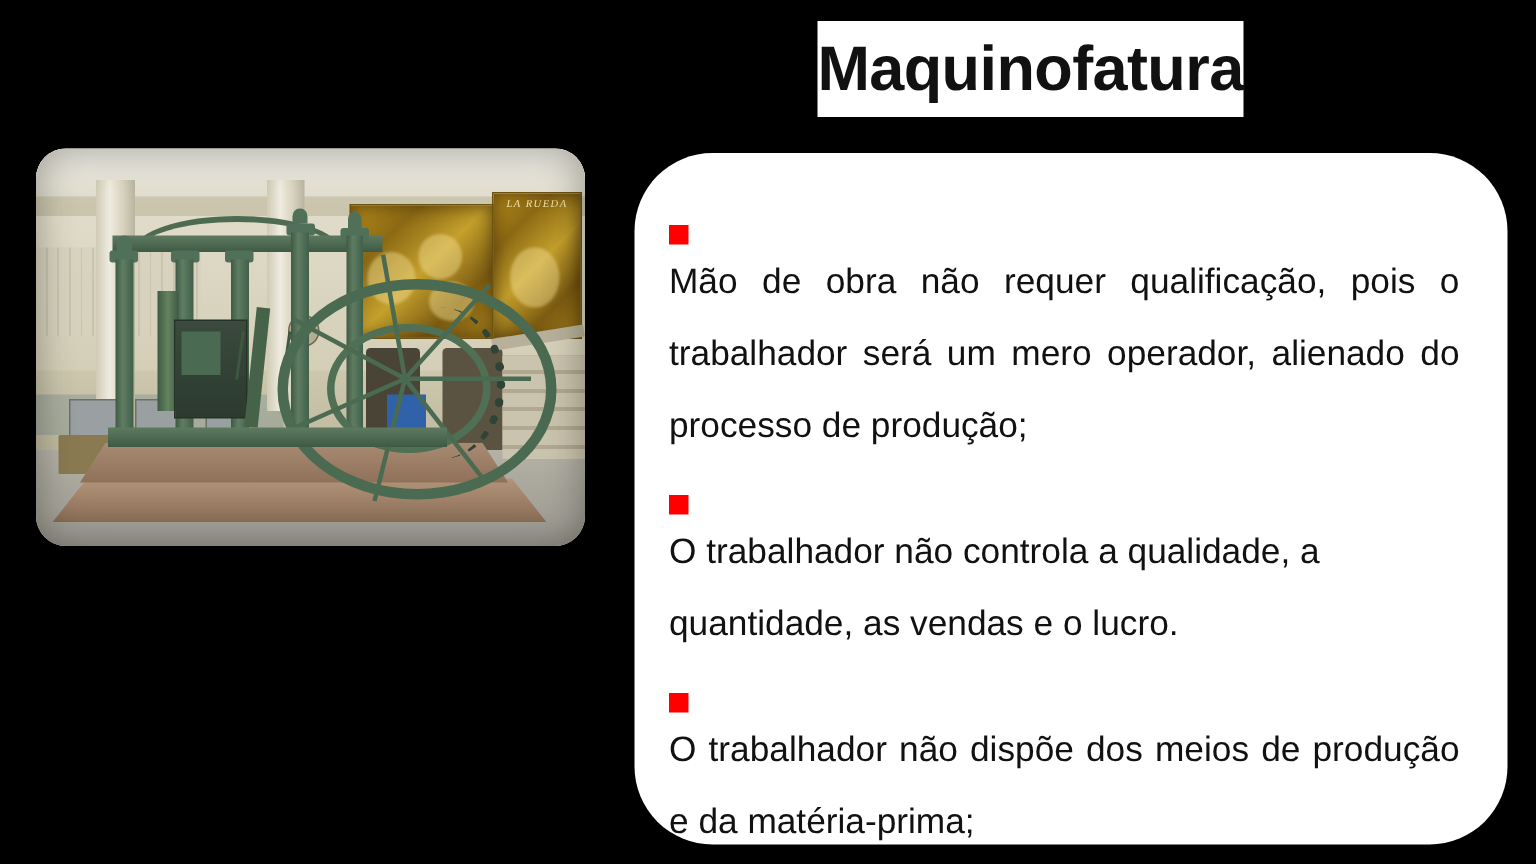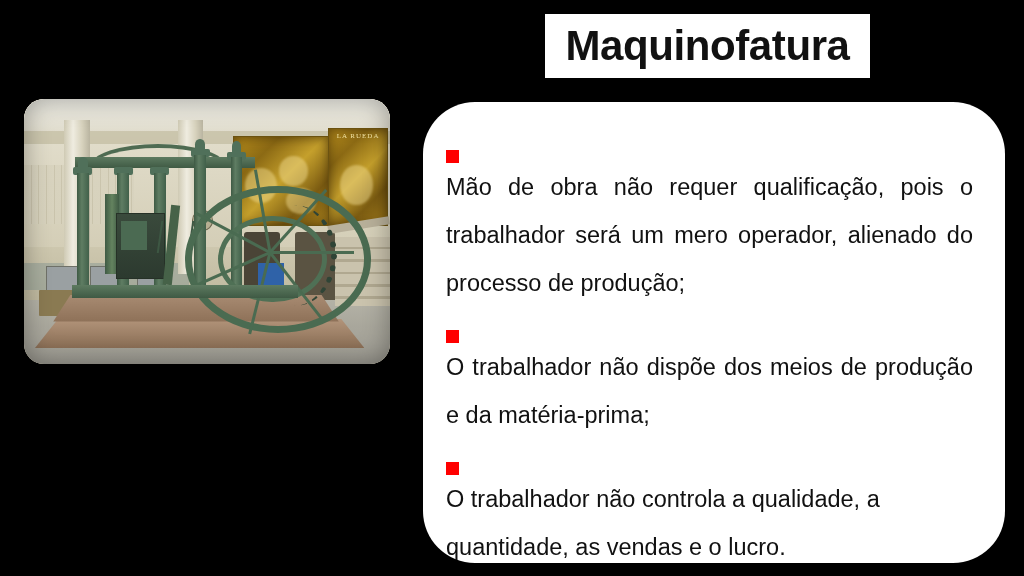--- a/index.html
+++ b/index.html
@@ -19,21 +19,21 @@
     width: 1024px;
     height: 576px;
     background: #000000;
   }
 
   
   .title-box {
     position: absolute;
     left: 545px;
     top: 14px;
-    width: 325px;
+    width: 284px;
     height: 64px;
     background: #ffffff;
     display: flex;
     align-items: center;
     justify-content: center;
   }
   .title-text {
     font-family: "Liberation Sans", sans-serif;
     font-weight: bold;
     font-size: 42px;
@@ -51,20 +51,21 @@
     width: 366px;
     height: 265px;
     border-radius: 20px;
     overflow: hidden;
     background: #cfc7ad;
   }
   .photo {
     position: absolute;
     inset: 0;
     overflow: hidden;
+    font-style: italic;
   }
 
   
   .wall-upper {
     position: absolute;
     left: 0; top: 0; right: 0; height: 62%;
     background: linear-gradient(180deg, #e6e2d2 0%, #ddd8c4 45%, #d2ccb4 100%);
   }
   .ceiling {
     position: absolute;
@@ -461,24 +462,24 @@
   <div class="panel">
     <div class="bullets">
 
       <div class="bullet-row">
         <span class="bullet-marker"></span>
         <span class="bullet-text justified">Mão de obra não requer qualificação, pois o trabalhador será um mero operador, alienado do processo de produção;</span>
       </div>
 
       <div class="bullet-row">
         <span class="bullet-marker"></span>
+        <span class="bullet-text plain">O trabalhador não controla a qualidade, a quantidade, as vendas e o lucro.</span>
+      </div>
+
+      <div class="bullet-row">
+        <span class="bullet-marker"></span>
         <span class="bullet-text justified">O trabalhador não dispõe dos meios de produção e da matéria-prima;</span>
       </div>
 
-      <div class="bullet-row">
-        <span class="bullet-marker"></span>
-        <span class="bullet-text plain">O trabalhador não controla a qualidade, a quantidade, as vendas e o lucro.</span>
-      </div>
-
     </div>
   </div>
 
 </div>
 
 </body></html>

